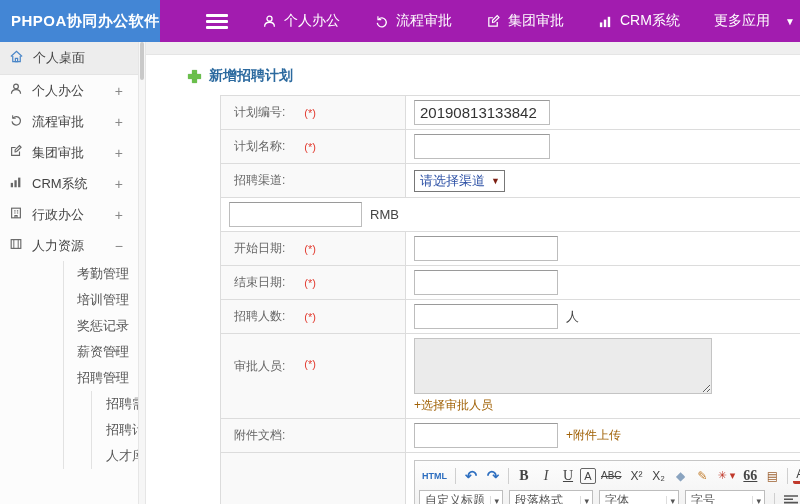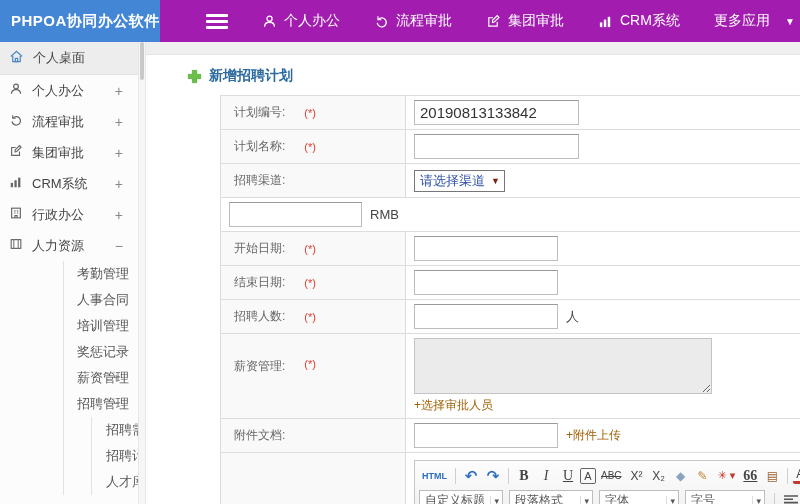--- a/index.html
+++ b/index.html
@@ -57,21 +57,21 @@
   .form-table { margin-left:74px; width:700px; border-top:1px solid #dcdcdc; border-left:1px solid #dcdcdc; }
   .frow { display:flex; border-bottom:1px solid #dcdcdc; min-height:34px; }
   .fl { width:185px; flex:none; background:#f9f9f9; border-right:1px solid #dcdcdc;
     display:flex; align-items:center; padding-left:13px; gap:19px; font-size:12px; color:#666; }
   .fl.top { align-items:flex-start; padding-top:24px; }
   .req { color:#e23b30; font-size:11px; }
   .fv { flex:1; display:flex; align-items:center; padding:4px 0 4px 8px; gap:8px; font-size:13px; color:#444; }
   .fv.col { flex-direction:column; align-items:flex-start; justify-content:center; gap:3px; }
   input.txt { height:25px; border:1px solid #bdbdbd; border-top-color:#9a9a9a; background:#fff;
     font-size:15px; color:#333; padding:0 5px; font-family:inherit; }
-  .w-code { width:165px; }
+  .w-code { width:136px; }
   .w-std { width:144px; }
   .w-fee { width:133px; }
   .sel-box { display:inline-flex; align-items:center; gap:6px; height:22px; border:1px solid #777;
     background:#fff; padding:0 4px 0 5px; font-size:13px; cursor:pointer; }
   .sel-box .sel-text { color:#2c50a5; }
   .sel-box .sel-arrow { color:#7c1f12; font-size:9px; }
   textarea.appr { width:298px; height:56px; background:#ebebeb; border:1px solid #c4c4c4;
     resize:both; font-family:inherit; }
   a.form-link { color:#a16207; font-size:12px; text-decoration:none; cursor:pointer; }
 
@@ -224,21 +224,20 @@
       <span><svg width="14" height="14" viewBox="0 0 16 16" fill="none" stroke="#666" stroke-width="1.3">
             <rect x="2.5" y="3" width="11" height="10"></rect>
             <path d="M5.5 3v10M10.5 3v10" stroke-width="1.1"></path>
           </svg></span>
       <span>人力资源</span>
       <span class="toggle">−</span>
     </div>
 
     <div class="sub-group">
       <div class="sub-item"><span>考勤管理</span></div>
-      <div class="sub-item"><span>人事合同</span></div>
       <div class="sub-item"><span>培训管理</span></div>
       <div class="sub-item"><span>奖惩记录</span></div>
       <div class="sub-item">
         <span>薪资管理</span>
         <span class="toggle">+</span>
       </div>
       <div class="sub-item">
         <span>招聘管理</span>
         <span class="toggle">−</span>
       </div>
@@ -328,21 +327,21 @@
           <span class="req">(*)</span>
         </div>
         <div class="fv">
           <input class="txt w-std" value="" style="">
           <span>人</span>
         </div>
       </div>
 
       <div class="frow" style="min-height:78px">
         <div class="fl top">
-          <span>薪资管理:</span>
+          <span>审批人员:</span>
           <span class="req">(*)</span>
         </div>
         <div class="fv col">
           <textarea class="appr" style=""></textarea>
           <a class="form-link">+选择审批人员</a>
         </div>
       </div>
 
       <div class="frow">
         <div class="fl">

